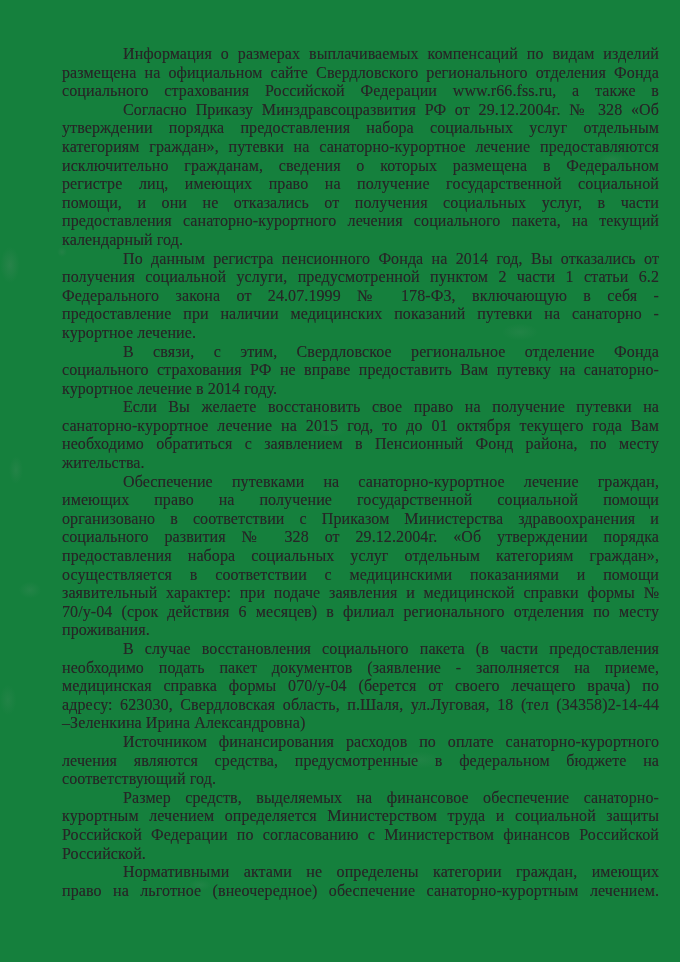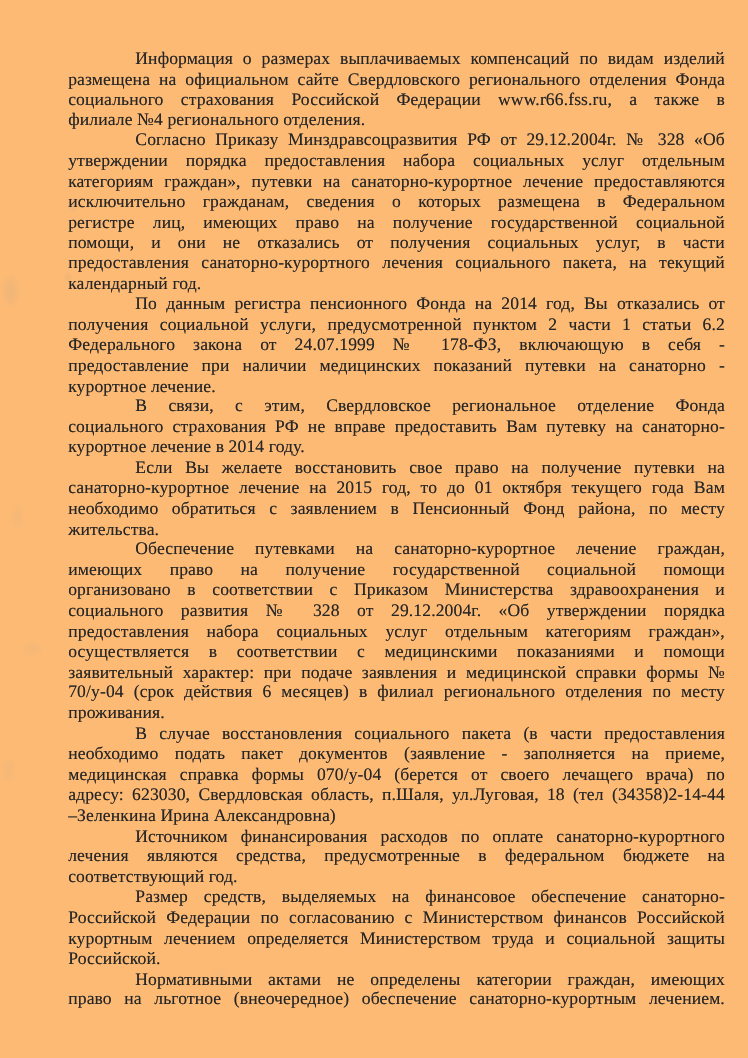--- a/index.html
+++ b/index.html
@@ -49,28 +49,27 @@
     text-align: justify;
     text-align-last: justify;
     min-height: 18.6px;
   }
   .text-line.first-line { text-indent: 61px; }
   .text-line.last-line { text-align-last: left; }
 </style>
 </head>
 <body>
 
-<div class="scan-page" style="background: #fdba74;">
+<div class="scan-page" style="background: #15803d;">
   <div class="scan-artifacts"></div>
   <div class="letter-body" id="letter-body" style="color: rgb(38, 38, 38);">
       <div class="paragraph">
         <div class="text-line first-line">Информация о размерах выплачиваемых компенсаций по видам изделий</div>
         <div class="text-line">размещена на официальном сайте Свердловского регионального отделения Фонда</div>
         <div class="text-line">социального страхования Российской Федерации www.r66.fss.ru, а также в</div>
-        <div class="text-line last-line">филиале №4 регионального отделения.</div>
       </div>
       <div class="paragraph">
         <div class="text-line first-line">Согласно Приказу Минздравсоцразвития РФ от 29.12.2004г. № 328 «Об</div>
         <div class="text-line">утверждении порядка предоставления набора социальных услуг отдельным</div>
         <div class="text-line">категориям граждан», путевки на санаторно-курортное лечение предоставляются</div>
         <div class="text-line">исключительно гражданам, сведения о которых размещена в Федеральном</div>
         <div class="text-line">регистре лиц, имеющих право на получение государственной социальной</div>
         <div class="text-line">помощи, и они не отказались от получения социальных услуг, в части</div>
         <div class="text-line">предоставления санаторно-курортного лечения социального пакета, на текущий</div>
         <div class="text-line last-line">календарный год.</div>
@@ -111,22 +110,22 @@
         <div class="text-line">адресу: 623030, Свердловская область, п.Шаля, ул.Луговая, 18 (тел (34358)2-14-44</div>
         <div class="text-line last-line">–Зеленкина Ирина Александровна)</div>
       </div>
       <div class="paragraph">
         <div class="text-line first-line">Источником финансирования расходов по оплате санаторно-курортного</div>
         <div class="text-line">лечения являются средства, предусмотренные в федеральном бюджете на</div>
         <div class="text-line last-line">соответствующий год.</div>
       </div>
       <div class="paragraph">
         <div class="text-line first-line">Размер средств, выделяемых на финансовое обеспечение санаторно-</div>
+        <div class="text-line">курортным лечением определяется Министерством труда и социальной защиты</div>
         <div class="text-line">Российской Федерации по согласованию с Министерством финансов Российской</div>
-        <div class="text-line">курортным лечением определяется Министерством труда и социальной защиты</div>
         <div class="text-line last-line">Российской.</div>
       </div>
       <div class="paragraph">
         <div class="text-line first-line">Нормативными актами не определены категории граждан, имеющих</div>
         <div class="text-line">право на льготное (внеочередное) обеспечение санаторно-курортным лечением.</div>
       </div>
     </div>
 </div>
 
 </body></html>

